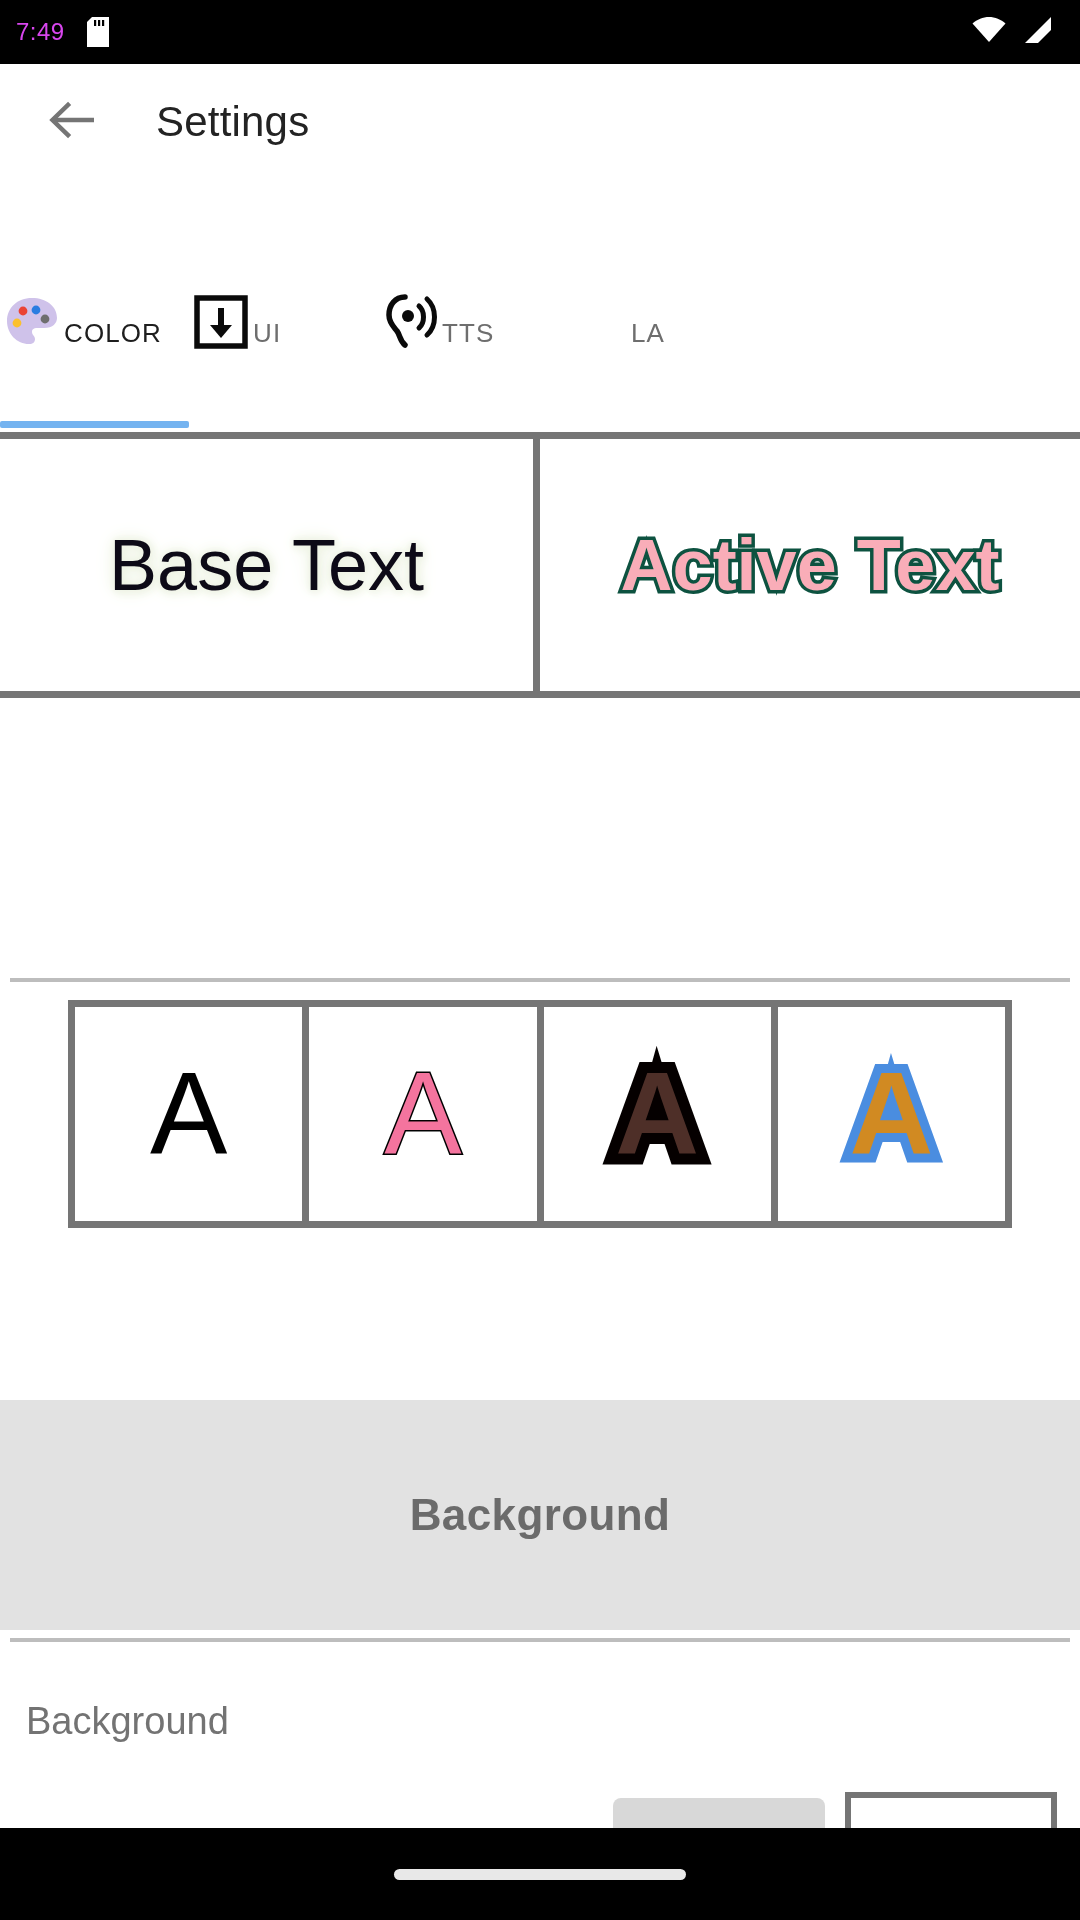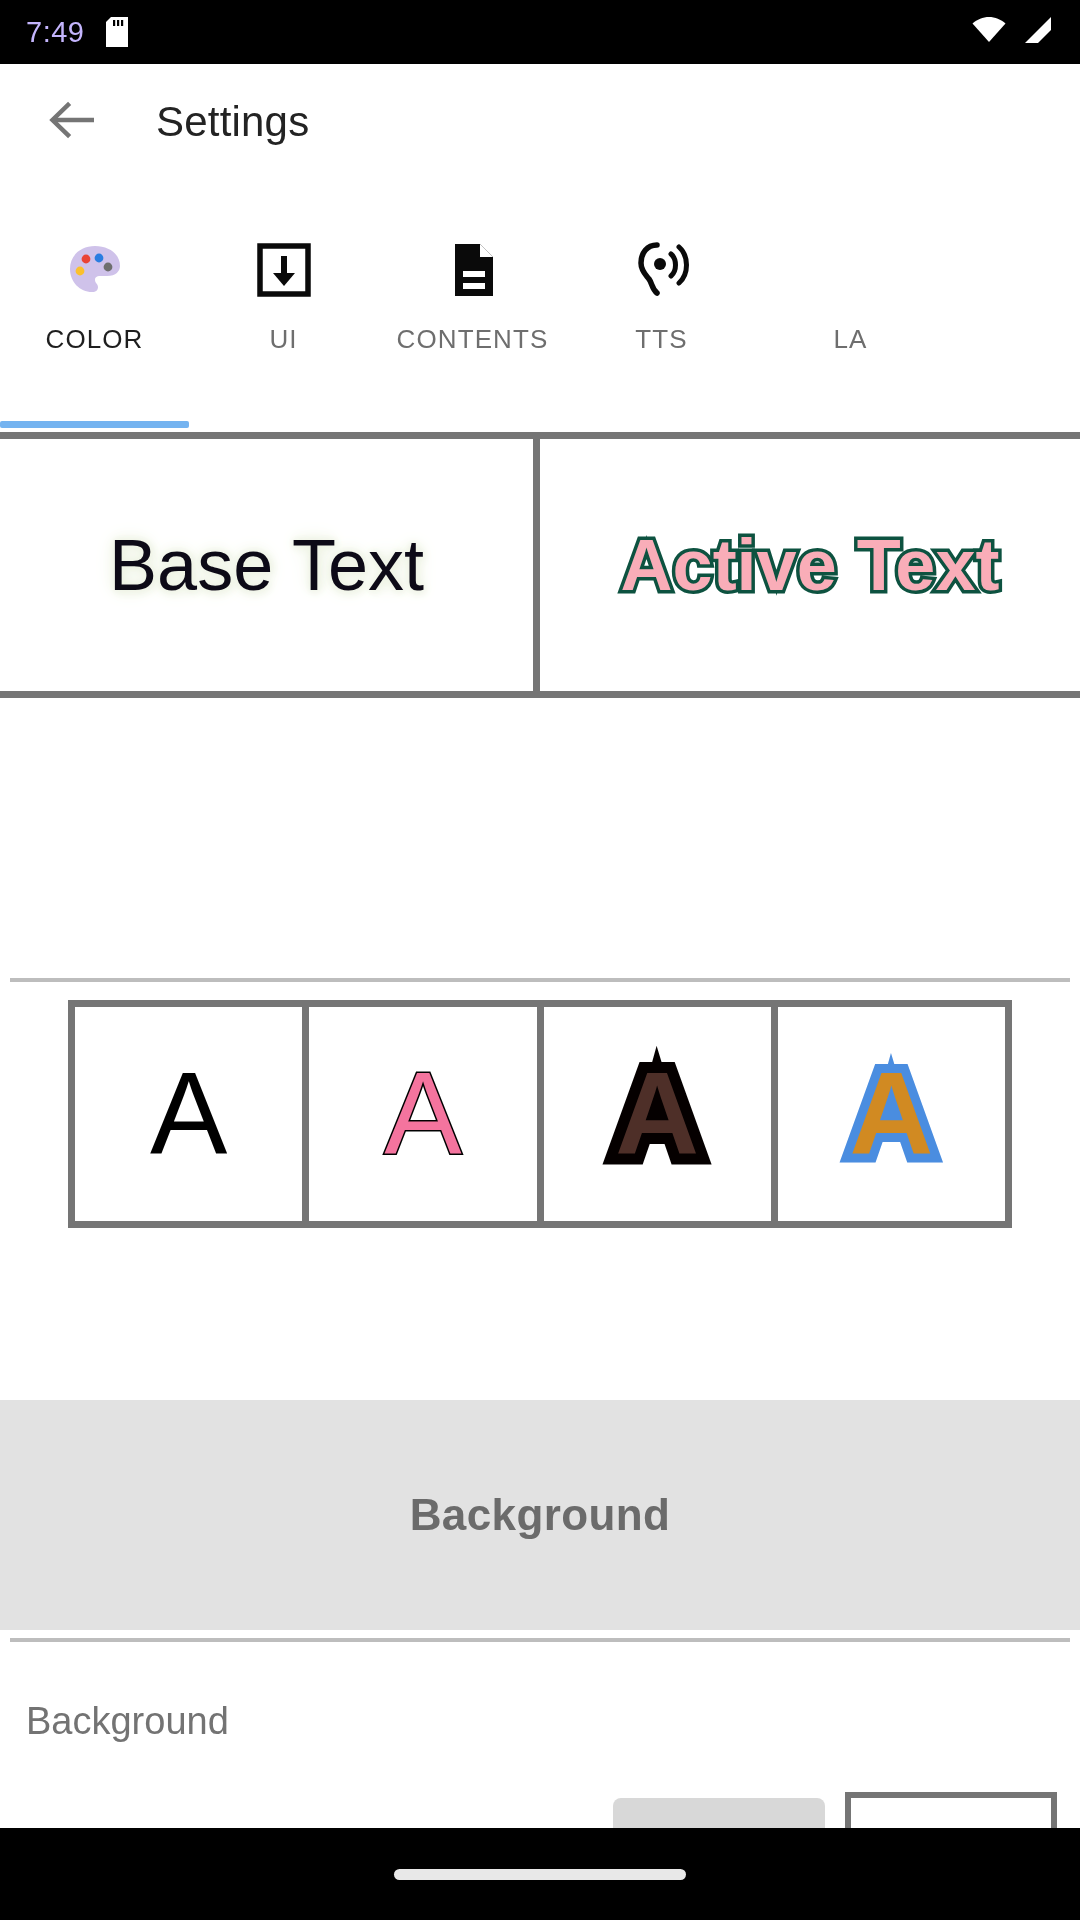--- a/index.html
+++ b/index.html
@@ -11,22 +11,22 @@
   }
   #screen { position:relative; width:1080px; height:1920px; background:#fff; }
 
   
   .statusbar{
     position:absolute; top:0; left:0; width:1080px; height:64px;
     background:#000; color:#fff;
     display:flex; align-items:center;
   }
   .sb-clock{
-    font-size:29px; font-weight:400; color:#c4b5fd;
-    margin-left:26px; letter-spacing:0.5px;
+    font-size:24px; font-weight:400; color:#d946ef;
+    margin-left:16px; letter-spacing:0.5px;
     font-family:"Liberation Sans", sans-serif;
   }
   .sb-sd{
     margin-left:22px; width:22px; height:30px;
     display:block;
   }
   .sb-right{
     margin-left:auto; margin-right:28px;
     display:flex; align-items:center; gap:16px;
   }
@@ -46,21 +46,21 @@
     font-weight:400; letter-spacing:0.2px;
   }
 
   
   .tabbar{
     position:absolute; top:222px; left:0; width:1080px; height:206px;
     background:#fff; display:flex; align-items:flex-start; overflow:hidden;
   }
   .tab{
     flex:0 0 189px; height:206px;
-    display:flex; flex-direction:column; align-items:center;
+    display:flex; flex-direction:row; align-items:center;
     padding-top:16px; cursor:pointer; position:relative;
   }
   .tab-icon{
     height:64px; width:64px;
     display:flex; align-items:center; justify-content:center;
     margin-bottom:22px;
   }
   .tab-label{
     font-size:26px; letter-spacing:1.1px; color:#6e6e6e;
     white-space:nowrap;
@@ -229,31 +229,20 @@
       <span class="tab-icon">
         <svg width="58" height="58" viewBox="0 0 58 58">
           <rect x="5" y="5" width="48" height="48" fill="none" stroke="#0a0a0a" stroke-width="5.5"></rect>
           <rect x="26" y="15" width="6" height="20" fill="#0a0a0a"></rect>
           <path d="M18 32 L29 45 L40 32 Z" fill="#0a0a0a"></path>
         </svg>
       </span>
       <span class="tab-label">UI</span>
     </div>
 
-    <div class="tab">
-      <span class="tab-icon">
-        <svg width="58" height="58" viewBox="0 0 58 58">
-          <path d="M11 3 H36 L49 16 V55 H11 Z" fill="#0a0a0a"></path>
-          <path d="M36 3 L49 16 H36 Z" fill="#ffffff"></path>
-          <rect x="19" y="30" width="22" height="6" fill="#ffffff"></rect>
-          <rect x="19" y="42" width="22" height="6" fill="#ffffff"></rect>
-        </svg>
-      </span>
-      <span class="tab-label">CONTENTS</span>
-    </div>
 
 
     <div class="tab">
       <span class="tab-icon">
         <svg width="58" height="58" viewBox="0 0 58 58">
           <path d="M24 4 C14 4 8 12 8 22 C8 30 13 34 16 38
                    C19 42 19 48 24 52" fill="none" stroke="#0a0a0a" stroke-width="5.5" stroke-linecap="round"></path>
           <circle cx="27" cy="23" r="6" fill="#0a0a0a"></circle>
           <path d="M38 13 C44 18 44 30 38 35" fill="none" stroke="#0a0a0a" stroke-width="5" stroke-linecap="round"></path>
           <path d="M46 6 C56 15 56 33 46 42" fill="none" stroke="#0a0a0a" stroke-width="5" stroke-linecap="round"></path>

